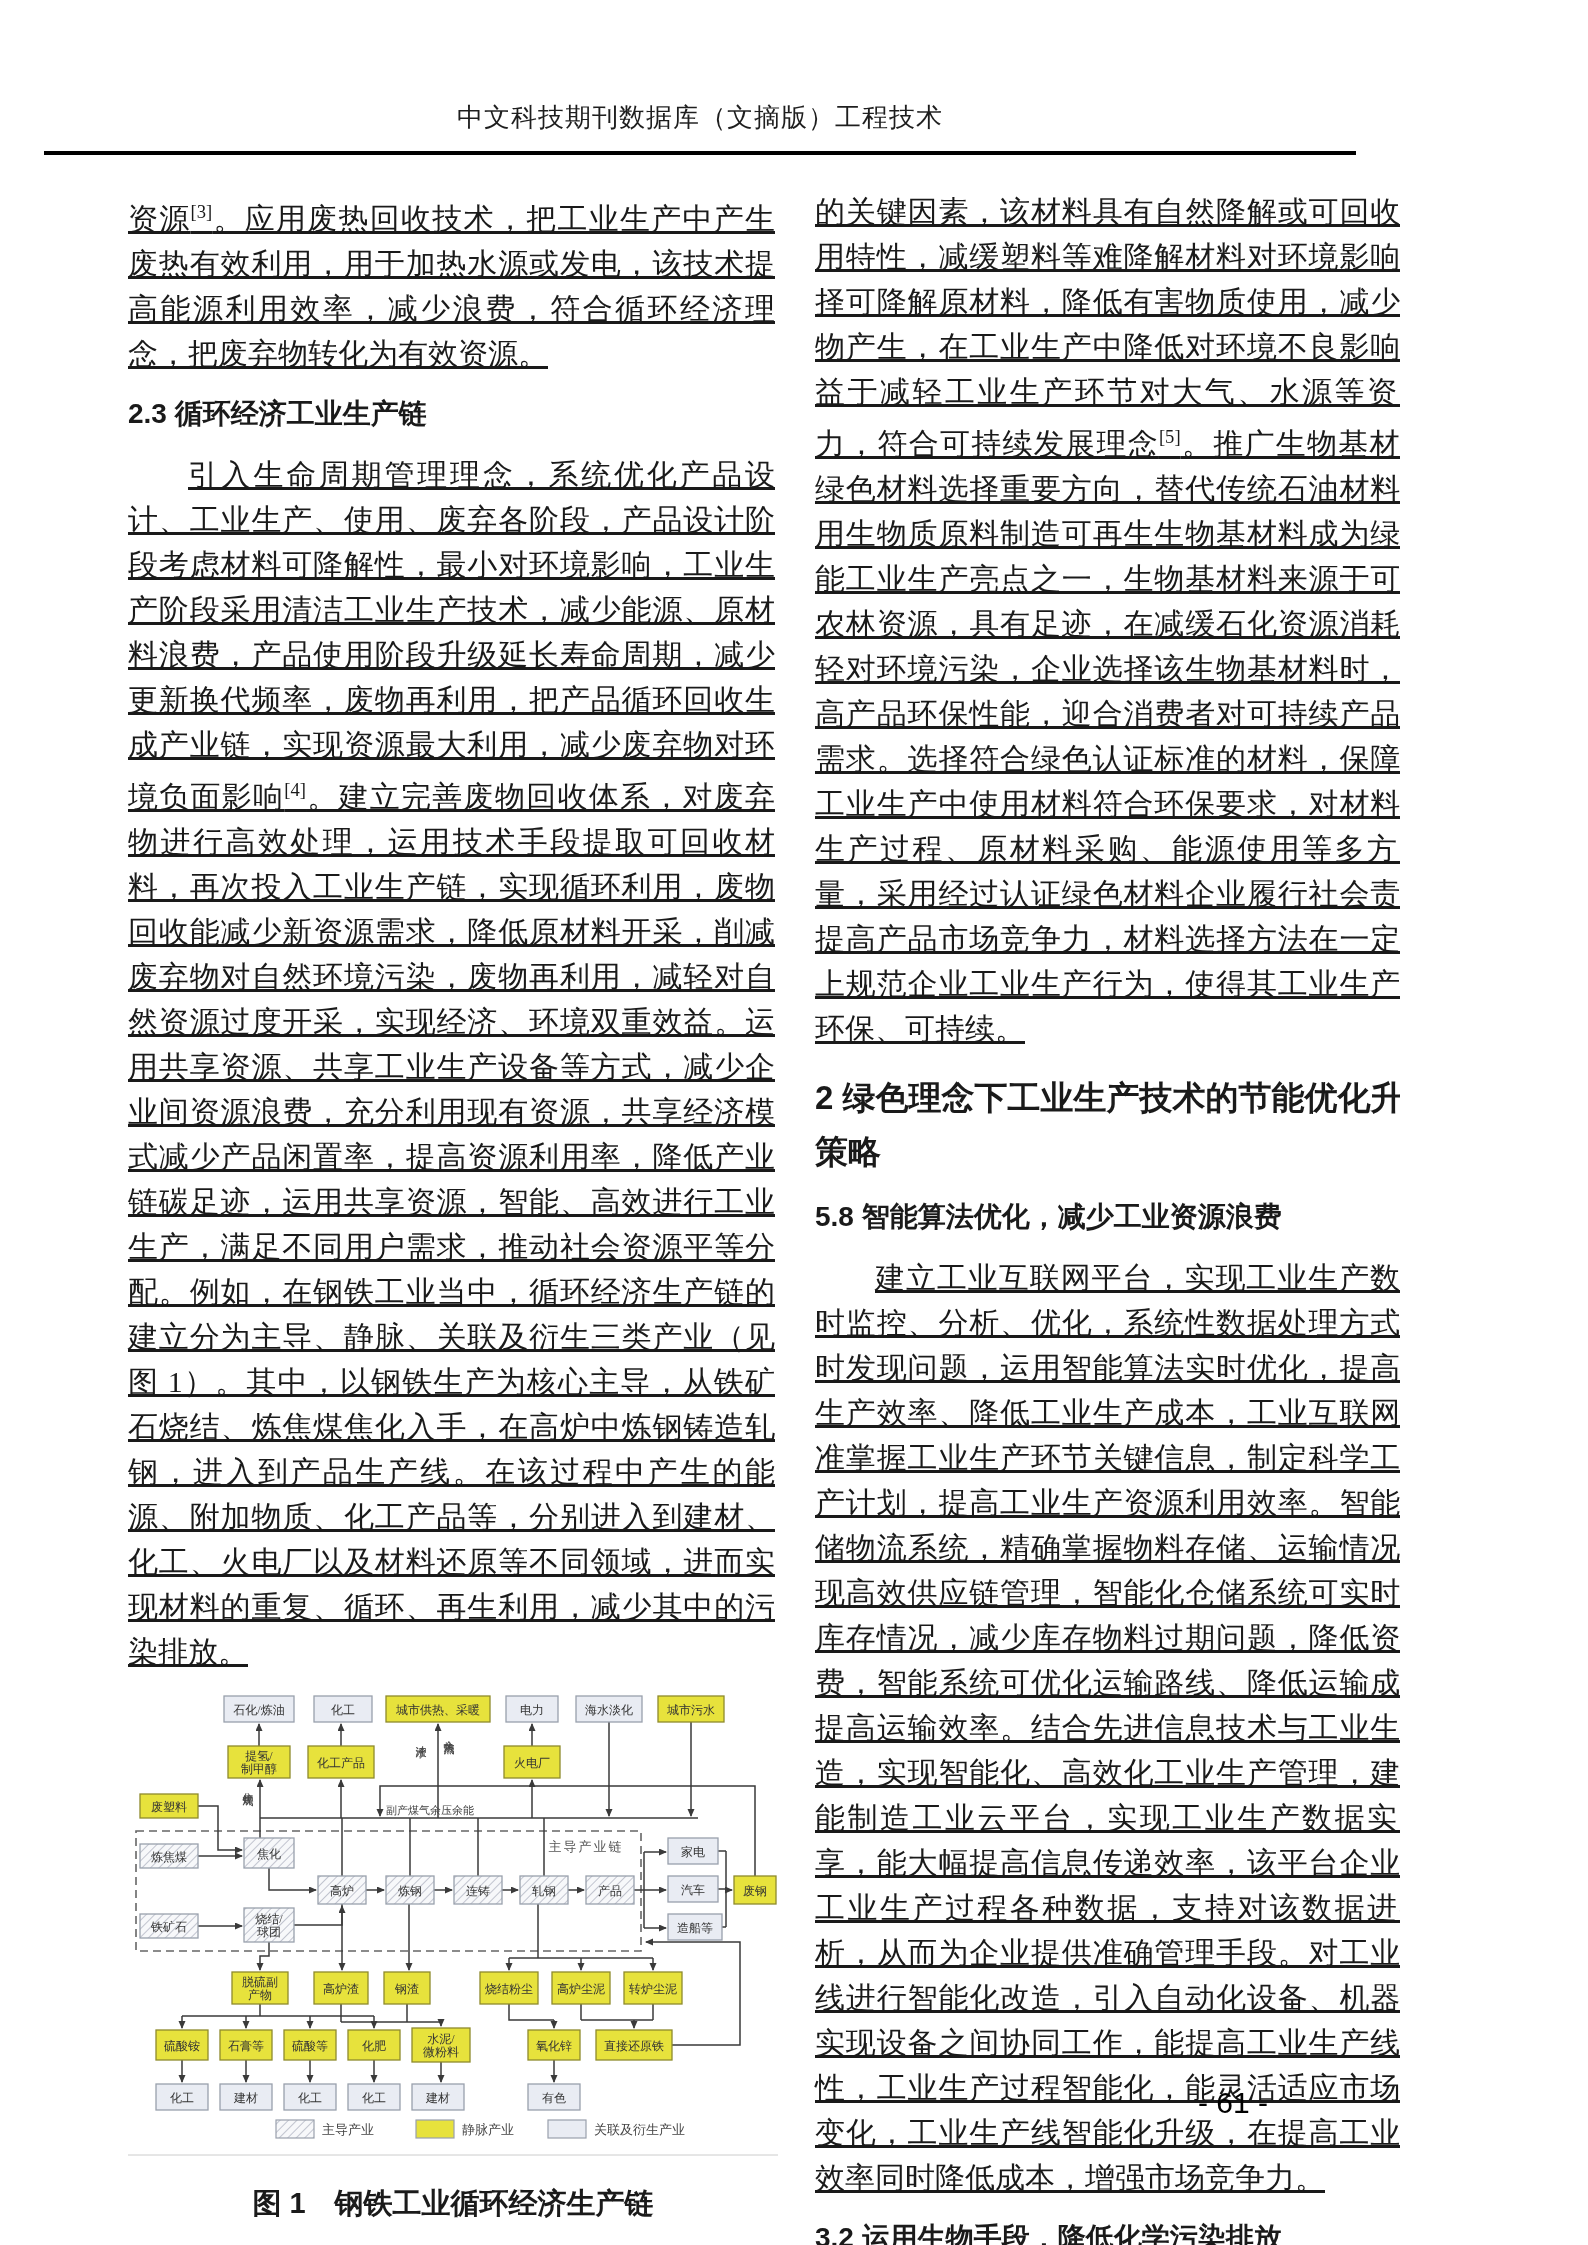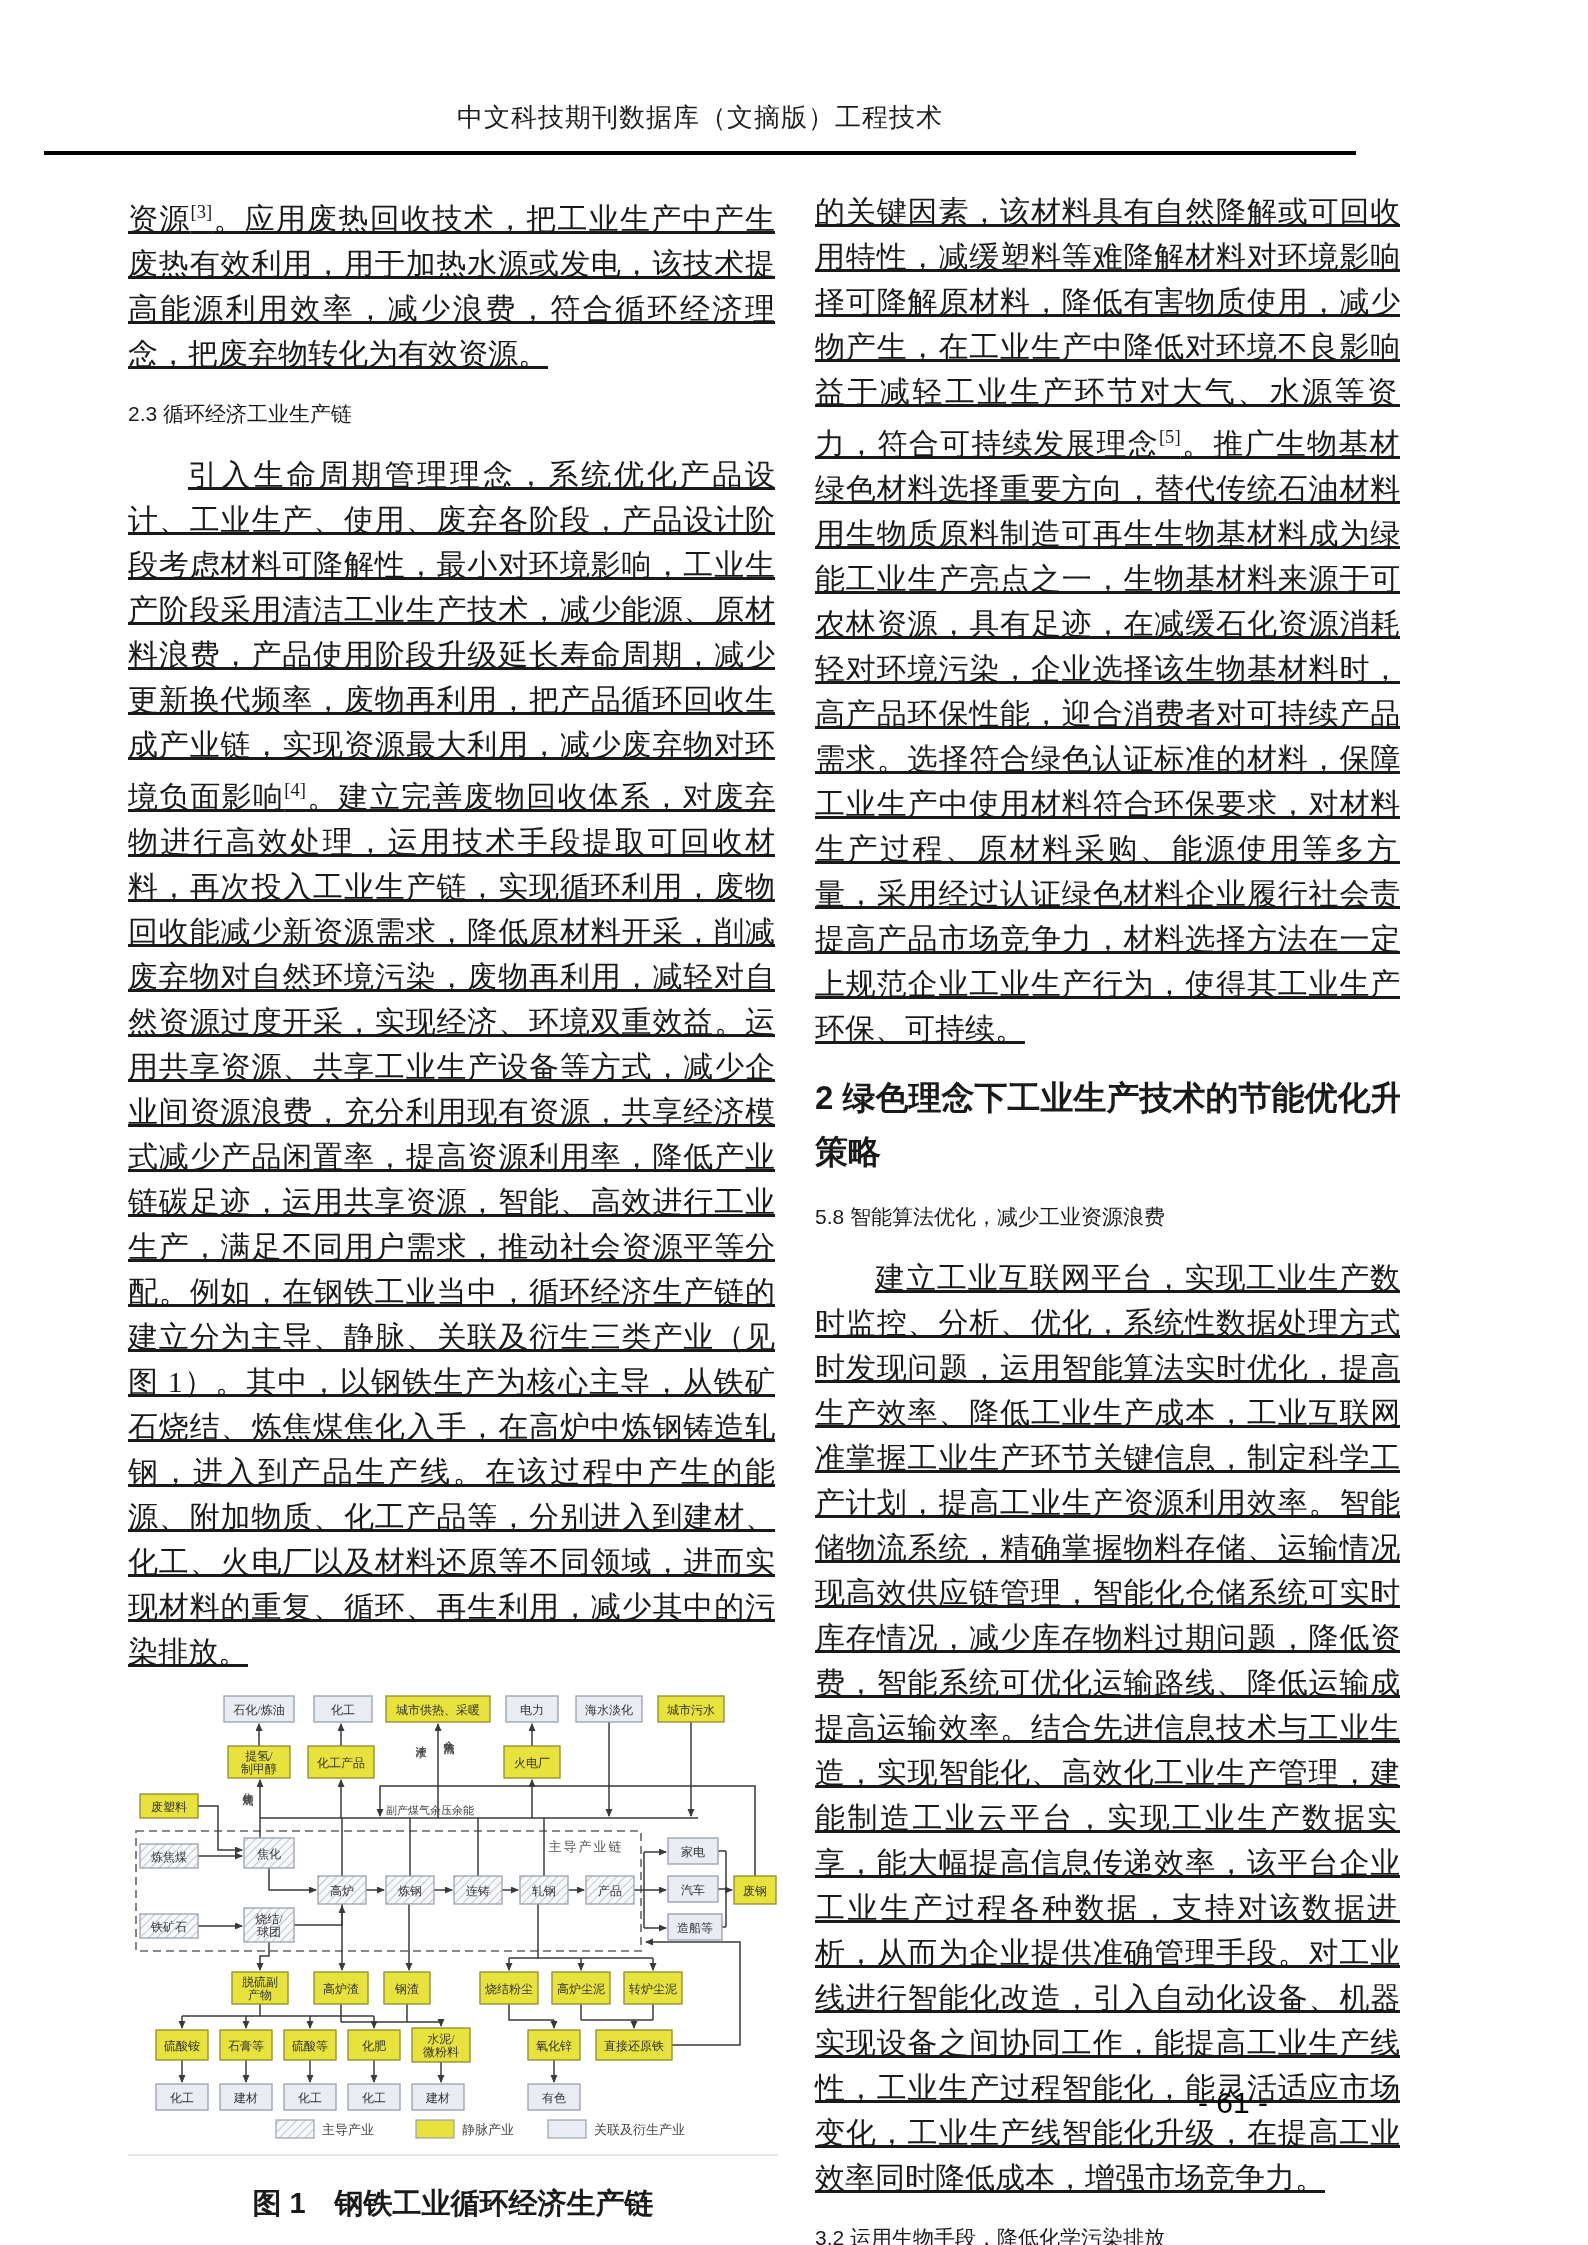--- a/index.html
+++ b/index.html
@@ -5,21 +5,21 @@
   html,body{margin:0;padding:0;background:#fff;}
   .page{position:relative;width:1400px;height:2245px;background:#ffffff;overflow:hidden;
         font-family:"Liberation Serif",serif;color:#1a1a1a;}
   .header-title{padding-top:100px;text-align:center;font-size:26px;letter-spacing:1px;color:#1e1e1e;}
   .header-rule{width:1312px;height:4px;background:#000;margin:16px auto 0;}
   .columns{display:flex;gap:40px;padding:34px 126px 0 128px;box-sizing:border-box;}
   .col{width:647px;flex:0 0 647px;}
   .para{font-size:30px;line-height:45px;text-align:justify;margin:0;text-decoration:underline;}
   .para.indent{text-indent:2em;margin-top:16px;}
   sup{font-size:0.62em;}
-  .h-sub{font-family:"Liberation Sans",sans-serif;font-weight:400;font-size:21px;line-height:44px;margin:16px 0 12px;}
+  .h-sub{font-family:"Liberation Sans",sans-serif;font-weight:700;font-size:28px;line-height:44px;margin:16px 0 12px;}
   .h-main{font-family:"Liberation Sans",sans-serif;font-weight:700;font-size:33px;line-height:54px;margin:20px 0 8px;}
   .figure-wrap{margin:12px auto 0;width:650px;}
   .figure-caption{text-align:center;font-family:"Liberation Sans",sans-serif;font-weight:700;
                   font-size:29px;margin:24px 0 4px;}
   .page-number{position:absolute;top:2086px;right:132px;font-family:"Liberation Sans",sans-serif;
                font-size:30px;color:#000000;}
   svg text{font-family:"Liberation Serif",serif;}
 </style>
 </head>
 <body>

